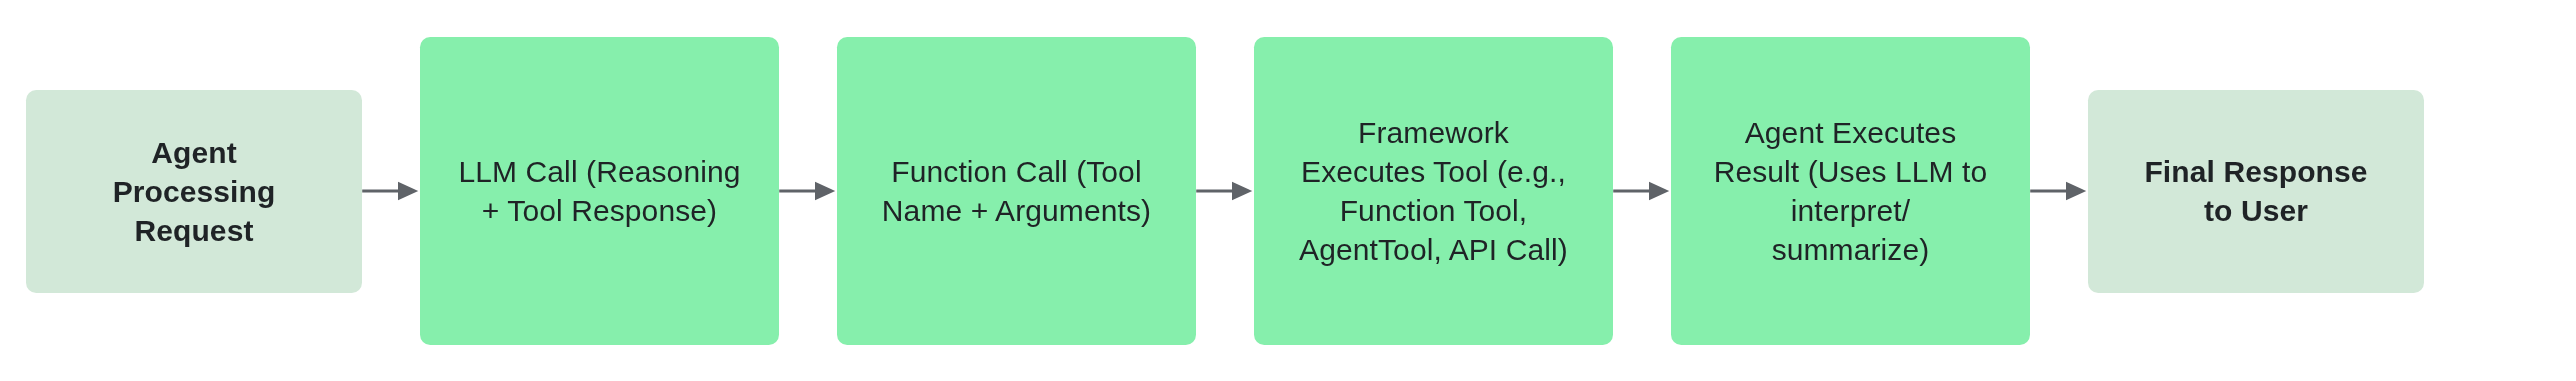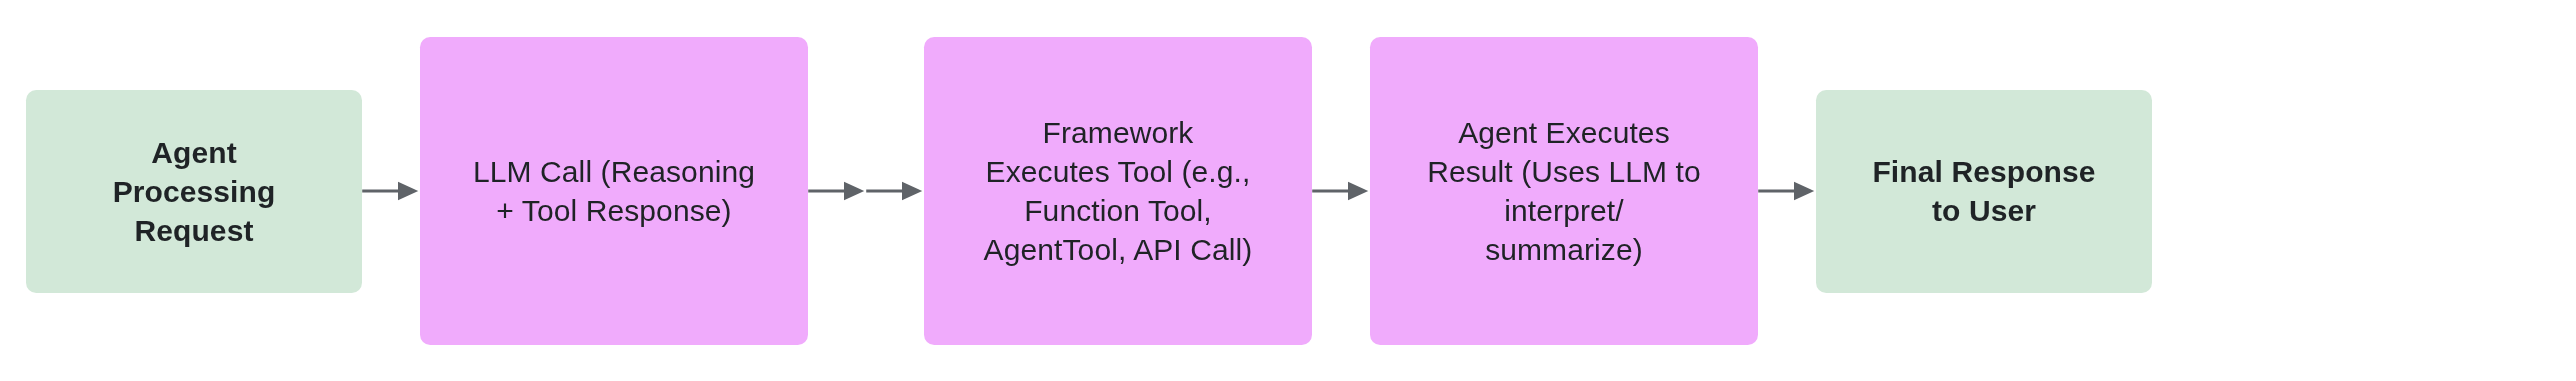--- a/index.html
+++ b/index.html
@@ -51,22 +51,22 @@
     width: 336px;
     height: 203px;
   }
   .node.terminal .node-label {
     font-size: 30px;
     font-weight: 700;
     letter-spacing: 0.1px;
   }
   
   .node.process {
-    background: #f0abfc;
-    width: 388px;
+    background: #86efac;
+    width: 359px;
     height: 308px;
   }
   .node.process .node-label {
     font-size: 30px;
     font-weight: 400;
     letter-spacing: 0.1px;
   }
   
   .connector {
     flex: 0 0 auto;
@@ -110,20 +110,24 @@
 + Tool Response)</span>
     </div>
 
     <div class="connector">
       <svg viewBox="0 0 74 36" xmlns="http://www.w3.org/2000/svg" aria-hidden="true">
         <line x1="0" y1="18" x2="52" y2="18" stroke="#5f6368" stroke-width="4"></line>
         <polygon points="46,6 72,18 46,30" fill="#5f6368"></polygon>
       </svg>
     </div>
 
+    <div class="node process">
+      <span class="node-label">Function Call (Tool
+Name + Arguments)</span>
+    </div>
 
     <div class="connector">
       <svg viewBox="0 0 74 36" xmlns="http://www.w3.org/2000/svg" aria-hidden="true">
         <line x1="0" y1="18" x2="52" y2="18" stroke="#5f6368" stroke-width="4"></line>
         <polygon points="46,6 72,18 46,30" fill="#5f6368"></polygon>
       </svg>
     </div>
 
     <div class="node process">
       <span class="node-label">Framework

